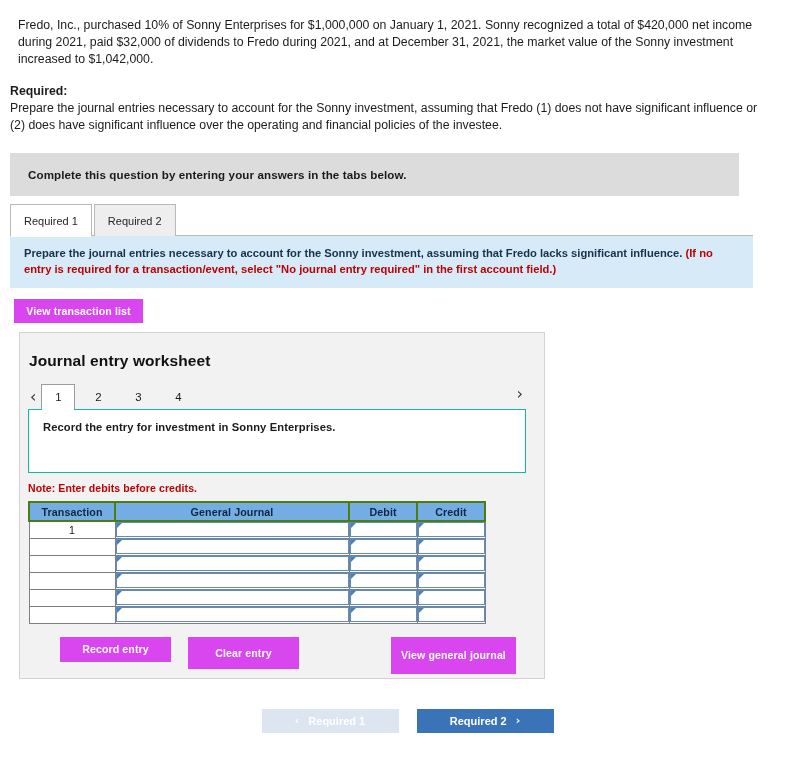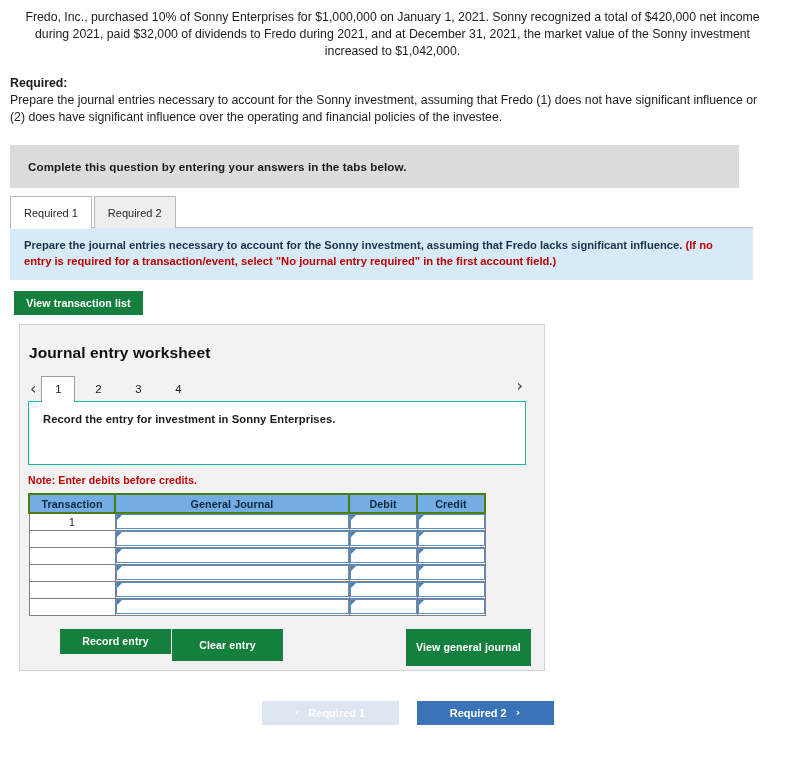--- a/index.html
+++ b/index.html
@@ -16,21 +16,21 @@
     color: #1a1a1a;
   }
 
   
   .problem {
     padding: 9px 14px 0 10px;
     font-size: 12.3px;
     line-height: 17px;
     color: #1c1c1c;
   }
-  .problem p { margin: 0; text-align: center; }
+  .problem p { margin: 8px; }
   .req-block { margin-top: 15px; }
   .req-label { font-weight: bold; font-size: 12.3px; line-height: 17px; }
   .req-text { font-size: 12.3px; line-height: 17px; }
 
   
   .banner {
     margin: 19px 50px 0 10px;
     background: #dcdcdc;
     height: 43px;
     display: flex;
@@ -96,21 +96,21 @@
     font-size: 11.2px;
     line-height: 15.5px;
     font-weight: bold;
     color: #18324b;
     border: 1px solid #d6eaf8;
   }
   .instruction .hint { color: #c00000; font-weight: bold; }
 
   
   .btn {
-    background: #15803d;
+    background: #d946ef;
     color: #ffffff;
     border: none;
     font-family: "Liberation Sans", sans-serif;
     font-size: 10.6px;
     font-weight: bold;
     letter-spacing: .1px;
     cursor: pointer;
     display: inline-flex;
     align-items: center;
     justify-content: center;
@@ -258,22 +258,22 @@
   }
   td.inputcell { padding: 0; border: 1px solid #7f7f7f; }
 
   
   .ws-actions {
     margin-top: 13px;
     position: relative;
     height: 25px;
   }
   .btn-record { width: 111px; height: 25px; position: absolute; left: 32px; }
-  .btn-clear  { width: 111px; height: 32px; position: absolute; left: 144px; }
-  .btn-viewgj { width: 125px; height: 37px; position: absolute; left: 378px; }
+  .btn-clear  { width: 111px; height: 32px; position: absolute; left: 160px; }
+  .btn-viewgj { width: 125px; height: 37px; position: absolute; left: 363px; }
 
   
   .bottom-nav {
     margin-top: 30px;
     display: flex;
     justify-content: center;
     gap: 18px;
     padding-left: 26px;
   }
   .nav-btn {

